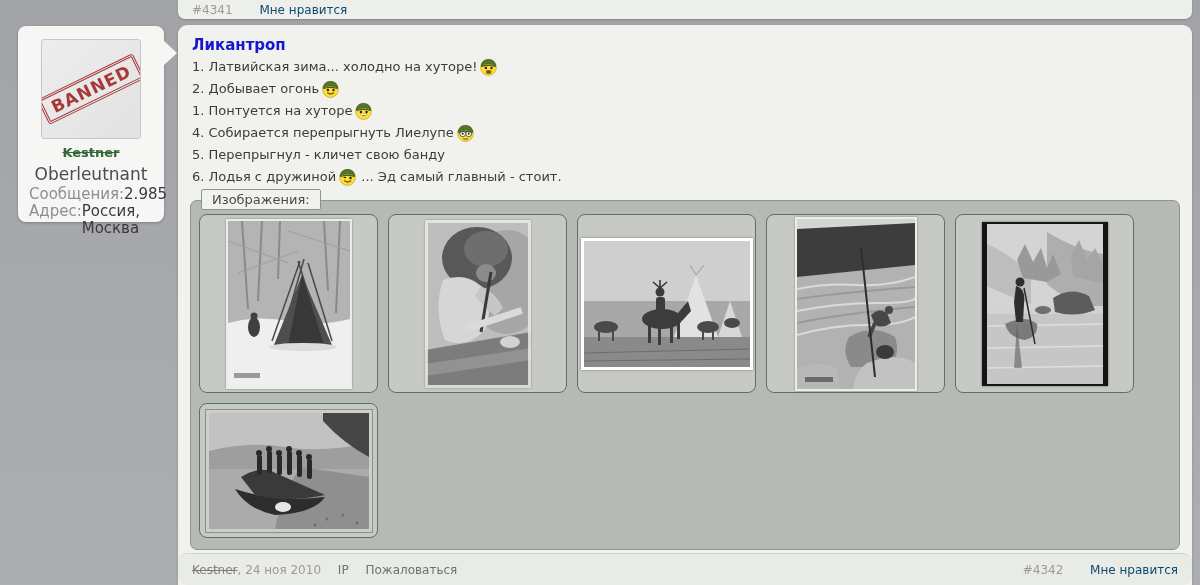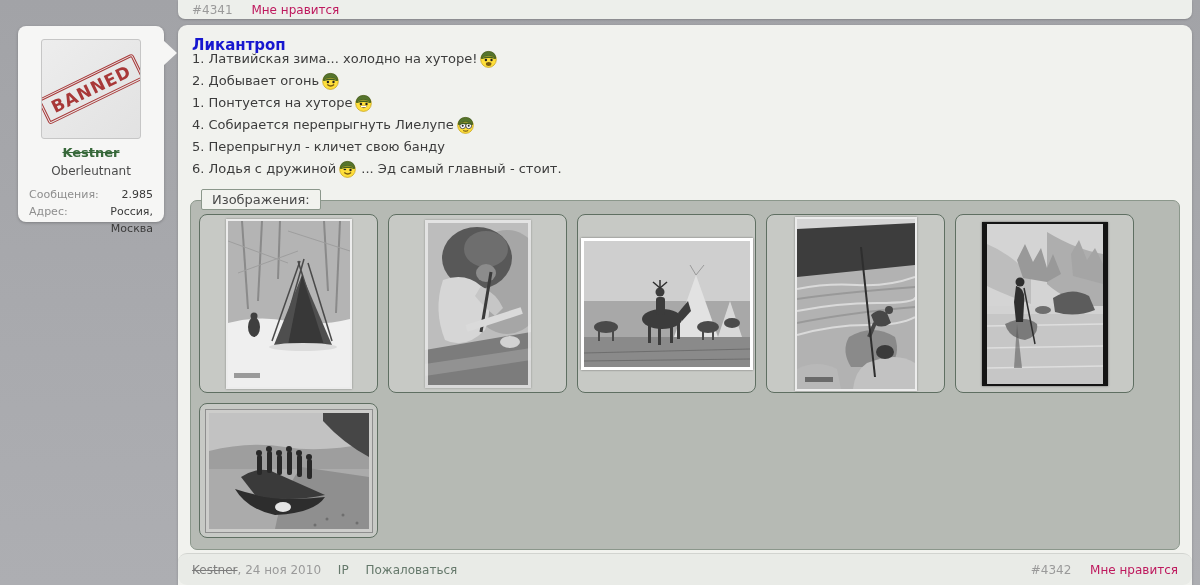--- a/index.html
+++ b/index.html
@@ -12,22 +12,22 @@
   .prev-bar{
     position:absolute;left:178px;top:0;width:1014px;height:19px;
     background:#edefeb;border-radius:0 0 7px 7px;box-sizing:border-box;
     padding:0 14px;display:flex;justify-content:space-between;align-items:center;
     font-size:12px;color:#9a9a9a;box-shadow:0 1px 2px rgba(0,0,0,.18);
   }
   .bar-author{color:#7d7d7d;}
   .bar-author.banned{text-decoration:line-through;}
   .bar-date{color:#9a9a9a;}
   .meta-link{color:#65786b;margin-left:13px;cursor:pointer;}
-  .post-num{color:#9a9a9a;margin-right:15px;}
-  .like-link{color:#be185d;cursor:pointer;}
+  .post-num{color:#9a9a9a;margin-right:23px;}
+  .like-link{color:#0c4a6e;cursor:pointer;}
   
   .user-card{
     position:absolute;left:18px;top:26px;width:146px;height:196px;
     background:#f6f6f5;border-radius:8px;box-shadow:0 1px 3px rgba(0,0,0,.25);
   }
   .user-pointer{
     position:absolute;right:-13px;top:14px;width:0;height:0;
     border-left:14px solid #f6f6f5;border-top:13px solid transparent;border-bottom:13px solid transparent;
   }
   .avatar{
@@ -36,34 +36,34 @@
     display:flex;align-items:center;justify-content:center;overflow:hidden;cursor:pointer;
   }
   .banned-stamp{
     transform:rotate(-26deg);border:3px double #a32a2a;color:#a32a2a;
     font-weight:bold;font-size:17px;letter-spacing:1px;padding:1px 7px;border-radius:3px;opacity:.92;
   }
   .user-name{
     position:absolute;top:119px;width:100%;text-align:center;
     font-size:13px;font-weight:bold;color:#37683a;text-decoration:line-through;cursor:pointer;
   }
-  .user-rank{position:absolute;top:138px;width:100%;text-align:center;font-size:12px;color:#4c4c4c;}
-  .user-stats{position:absolute;top:160px;left:11px;right:11px;font-size:11px;text-align:right;}
+  .user-rank{position:absolute;top:138px;width:100%;text-align:center;font-size:17px;color:#4c4c4c;}
+  .user-stats{position:absolute;top:160px;left:11px;right:11px;font-size:15px;}
   .stat-row{display:flex;justify-content:space-between;line-height:17px;}
   .stat-label{color:#8e8e8e;}
   .stat-value{color:#3a3a3a;}
   
   .post-panel{
     position:absolute;left:178px;top:25px;width:1014px;height:560px;
     background:#f1f2ee;border-radius:9px 9px 0 0;box-sizing:border-box;
     box-shadow:0 1px 3px rgba(0,0,0,.2);
     text-decoration:underline;
   }
   .post-title{position:absolute;left:14px;top:11px;font-size:15px;font-weight:bold;color:#1717cf;}
-  .post-lines{position:absolute;left:14px;top:23px;font-size:13px;color:#3c3c3c;}
+  .post-lines{position:absolute;left:14px;top:31px;font-size:13px;color:#3c3c3c;}
   .post-line{height:22px;line-height:22px;white-space:nowrap;}
   .smiley{display:inline-block;width:19px;height:19px;vertical-align:-5px;margin-left:2px;}
   
   .attachments{
     position:absolute;left:12px;top:175px;width:990px;height:350px;
     border:1px solid #8b978b;border-radius:7px;background:#b6bab4;box-sizing:border-box;
   }
   .attachments-legend{
     position:absolute;left:10px;top:-12px;background:#f1f2ee;border:1px solid #8b978b;
     border-radius:2px;padding:2px 10px;font-size:13px;color:#4a4a4a;

